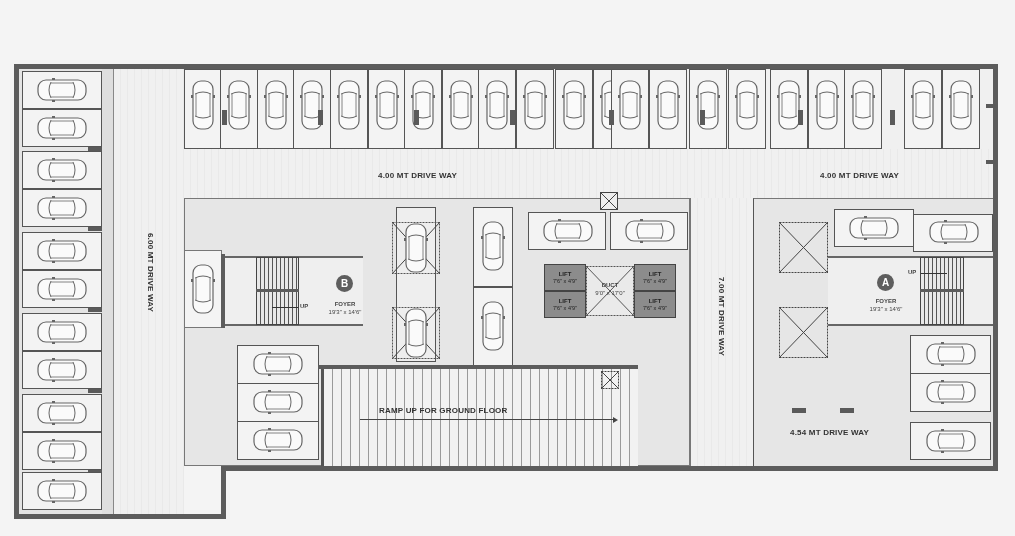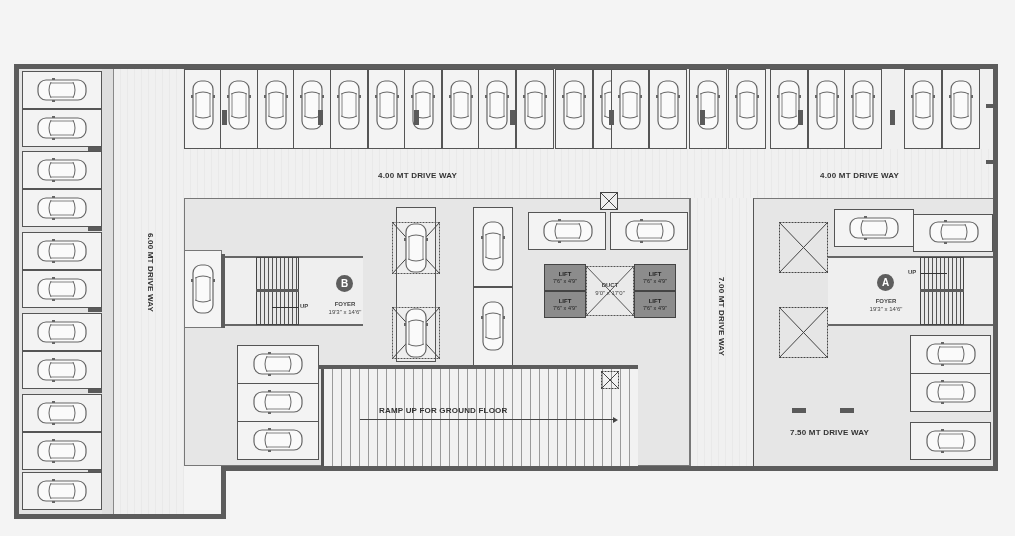--- a/index.html
+++ b/index.html
@@ -366,13 +366,13 @@
 <svg class="car" style="left:925px;top:380px;" width="52" height="24">
     <use href="#car-h"></use>
   </svg>
 <div class="abs" style="left:910px;top:422px;width:81px;height:38px;background:#f3f3f3;border:1px solid #555;"></div>
 <svg class="car" style="left:925px;top:429px;" width="52" height="24">
     <use href="#car-h"></use>
   </svg>
 
 <div class="abs col" style="left:792px;top:408px;width:14px;height:5px;"></div>
 <div class="abs col" style="left:840px;top:408px;width:14px;height:5px;"></div>
-<div class="abs label" style="left:790px;top:428px;">7.50 MT DRIVE WAY</div>
+<div class="abs label" style="left:790px;top:428px;">4.54 MT DRIVE WAY</div>
 
 </body></html>

